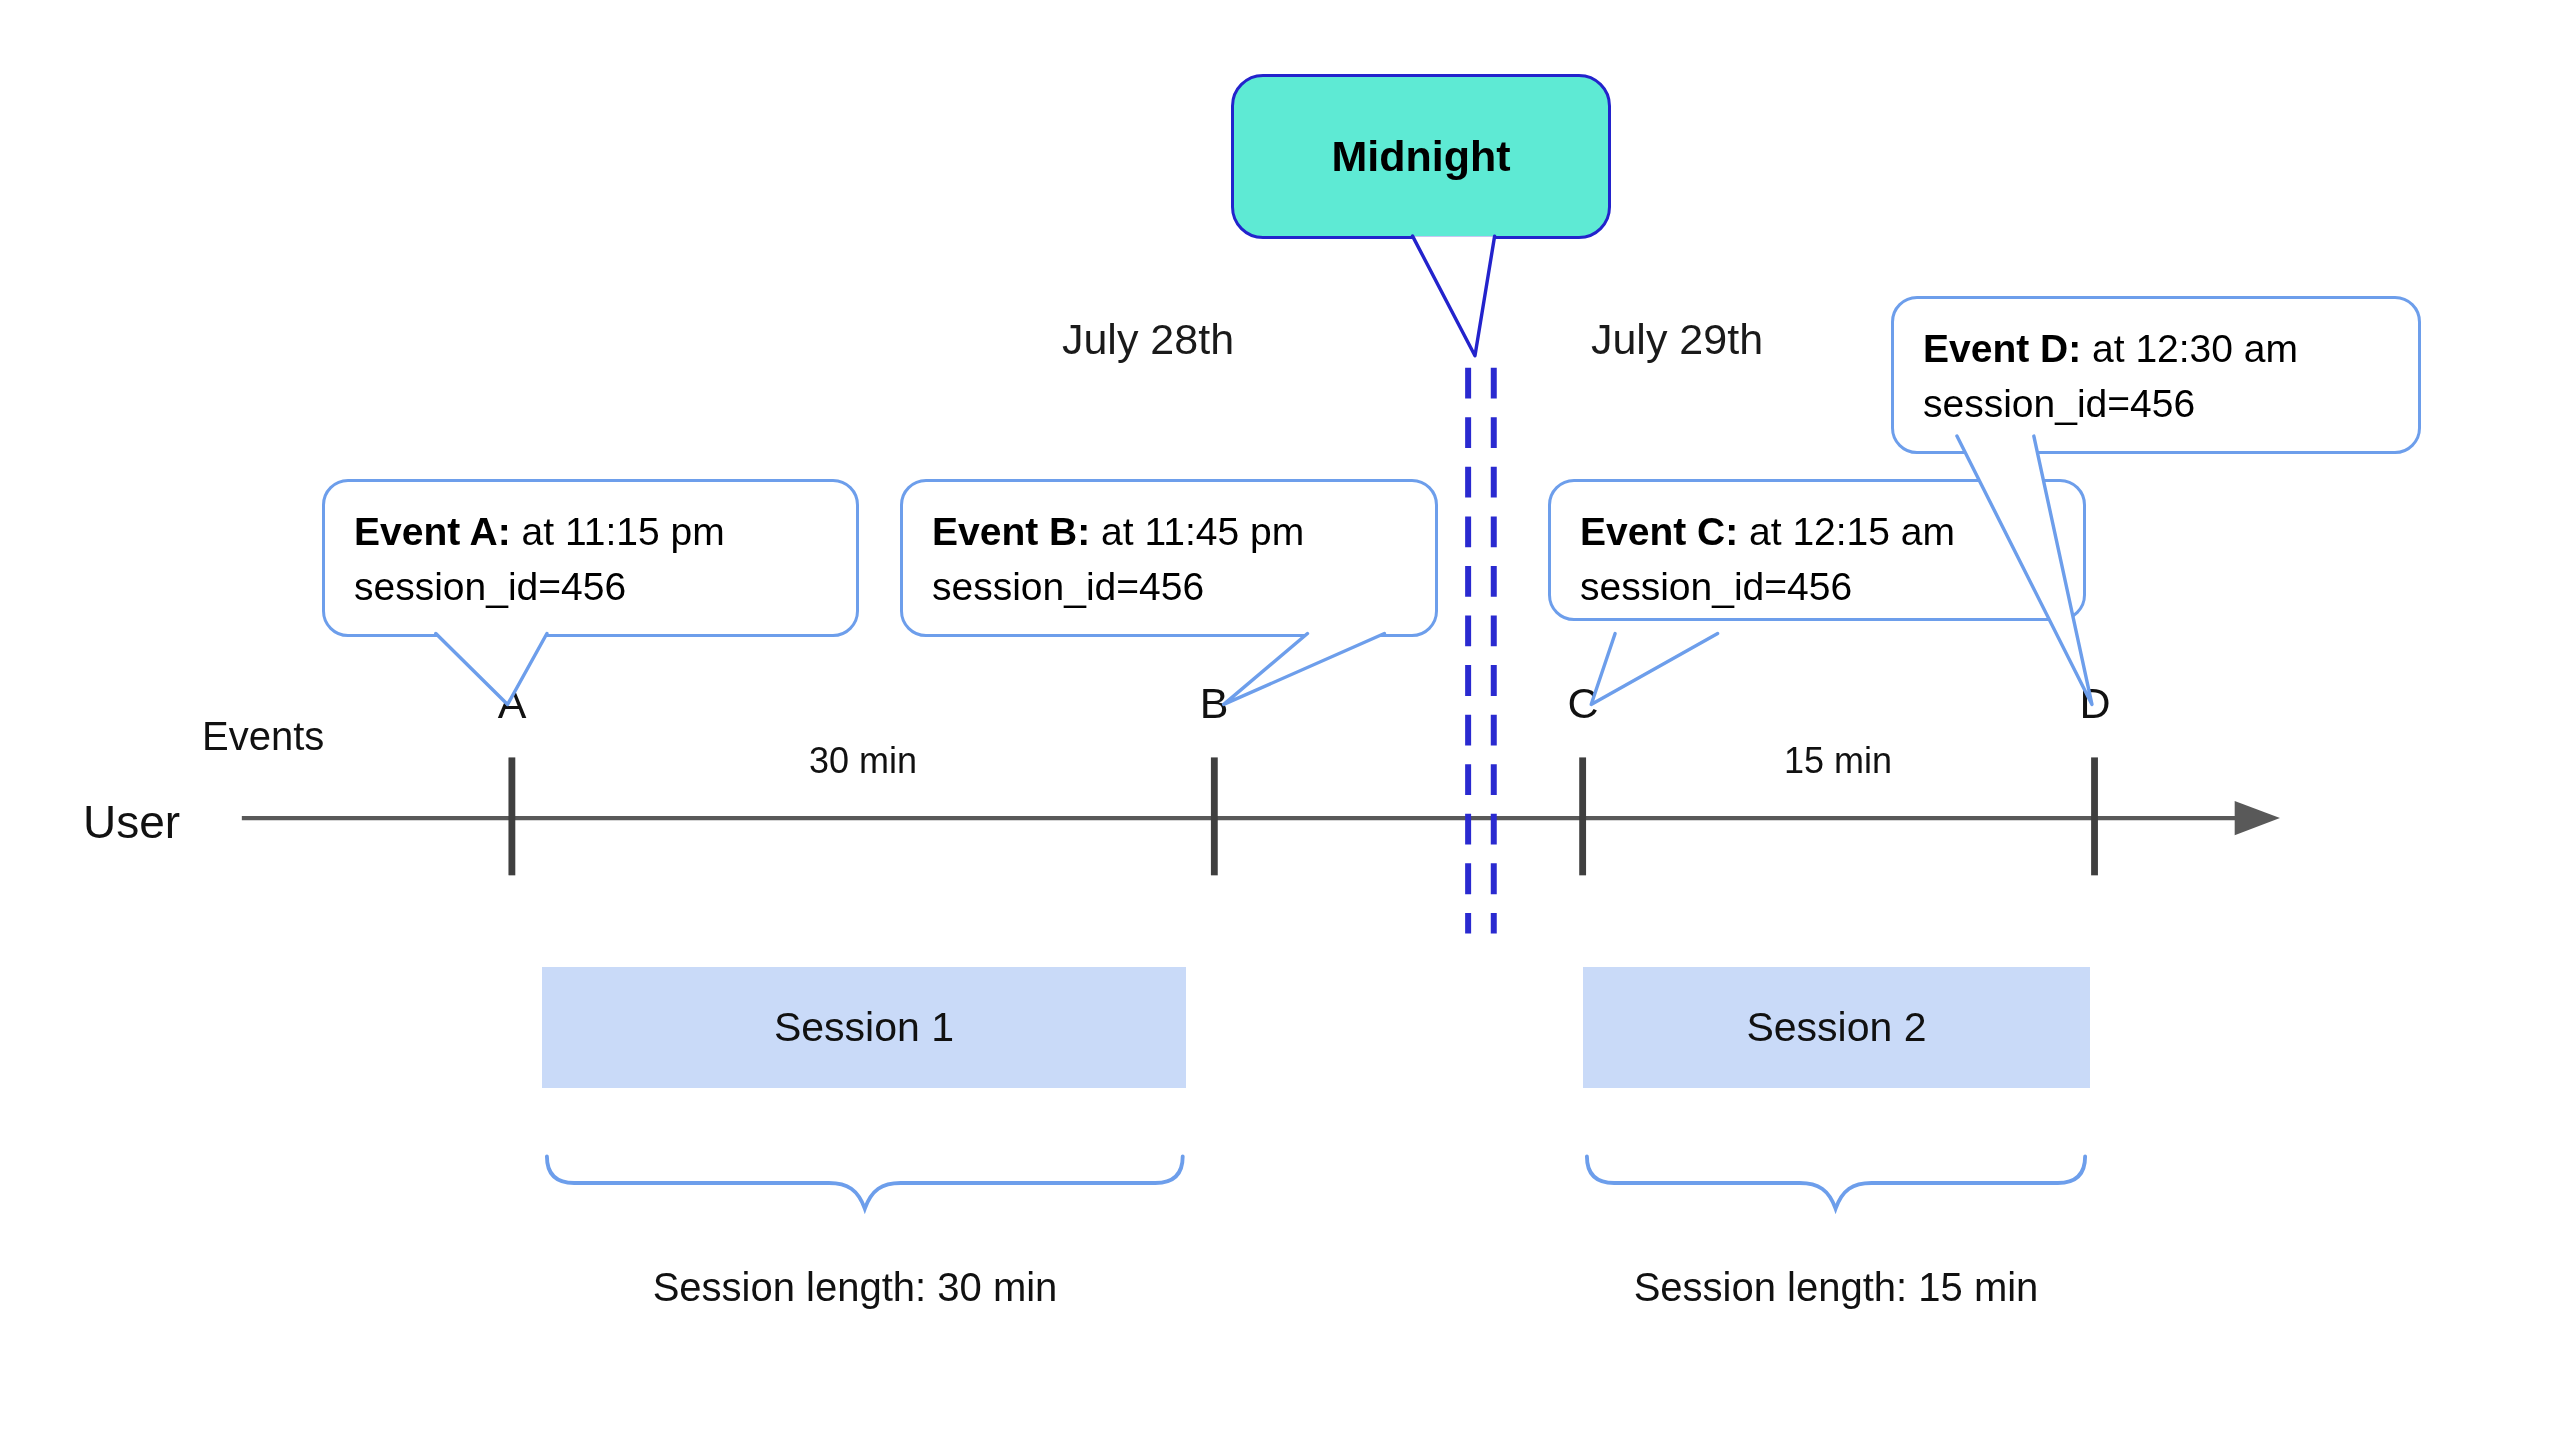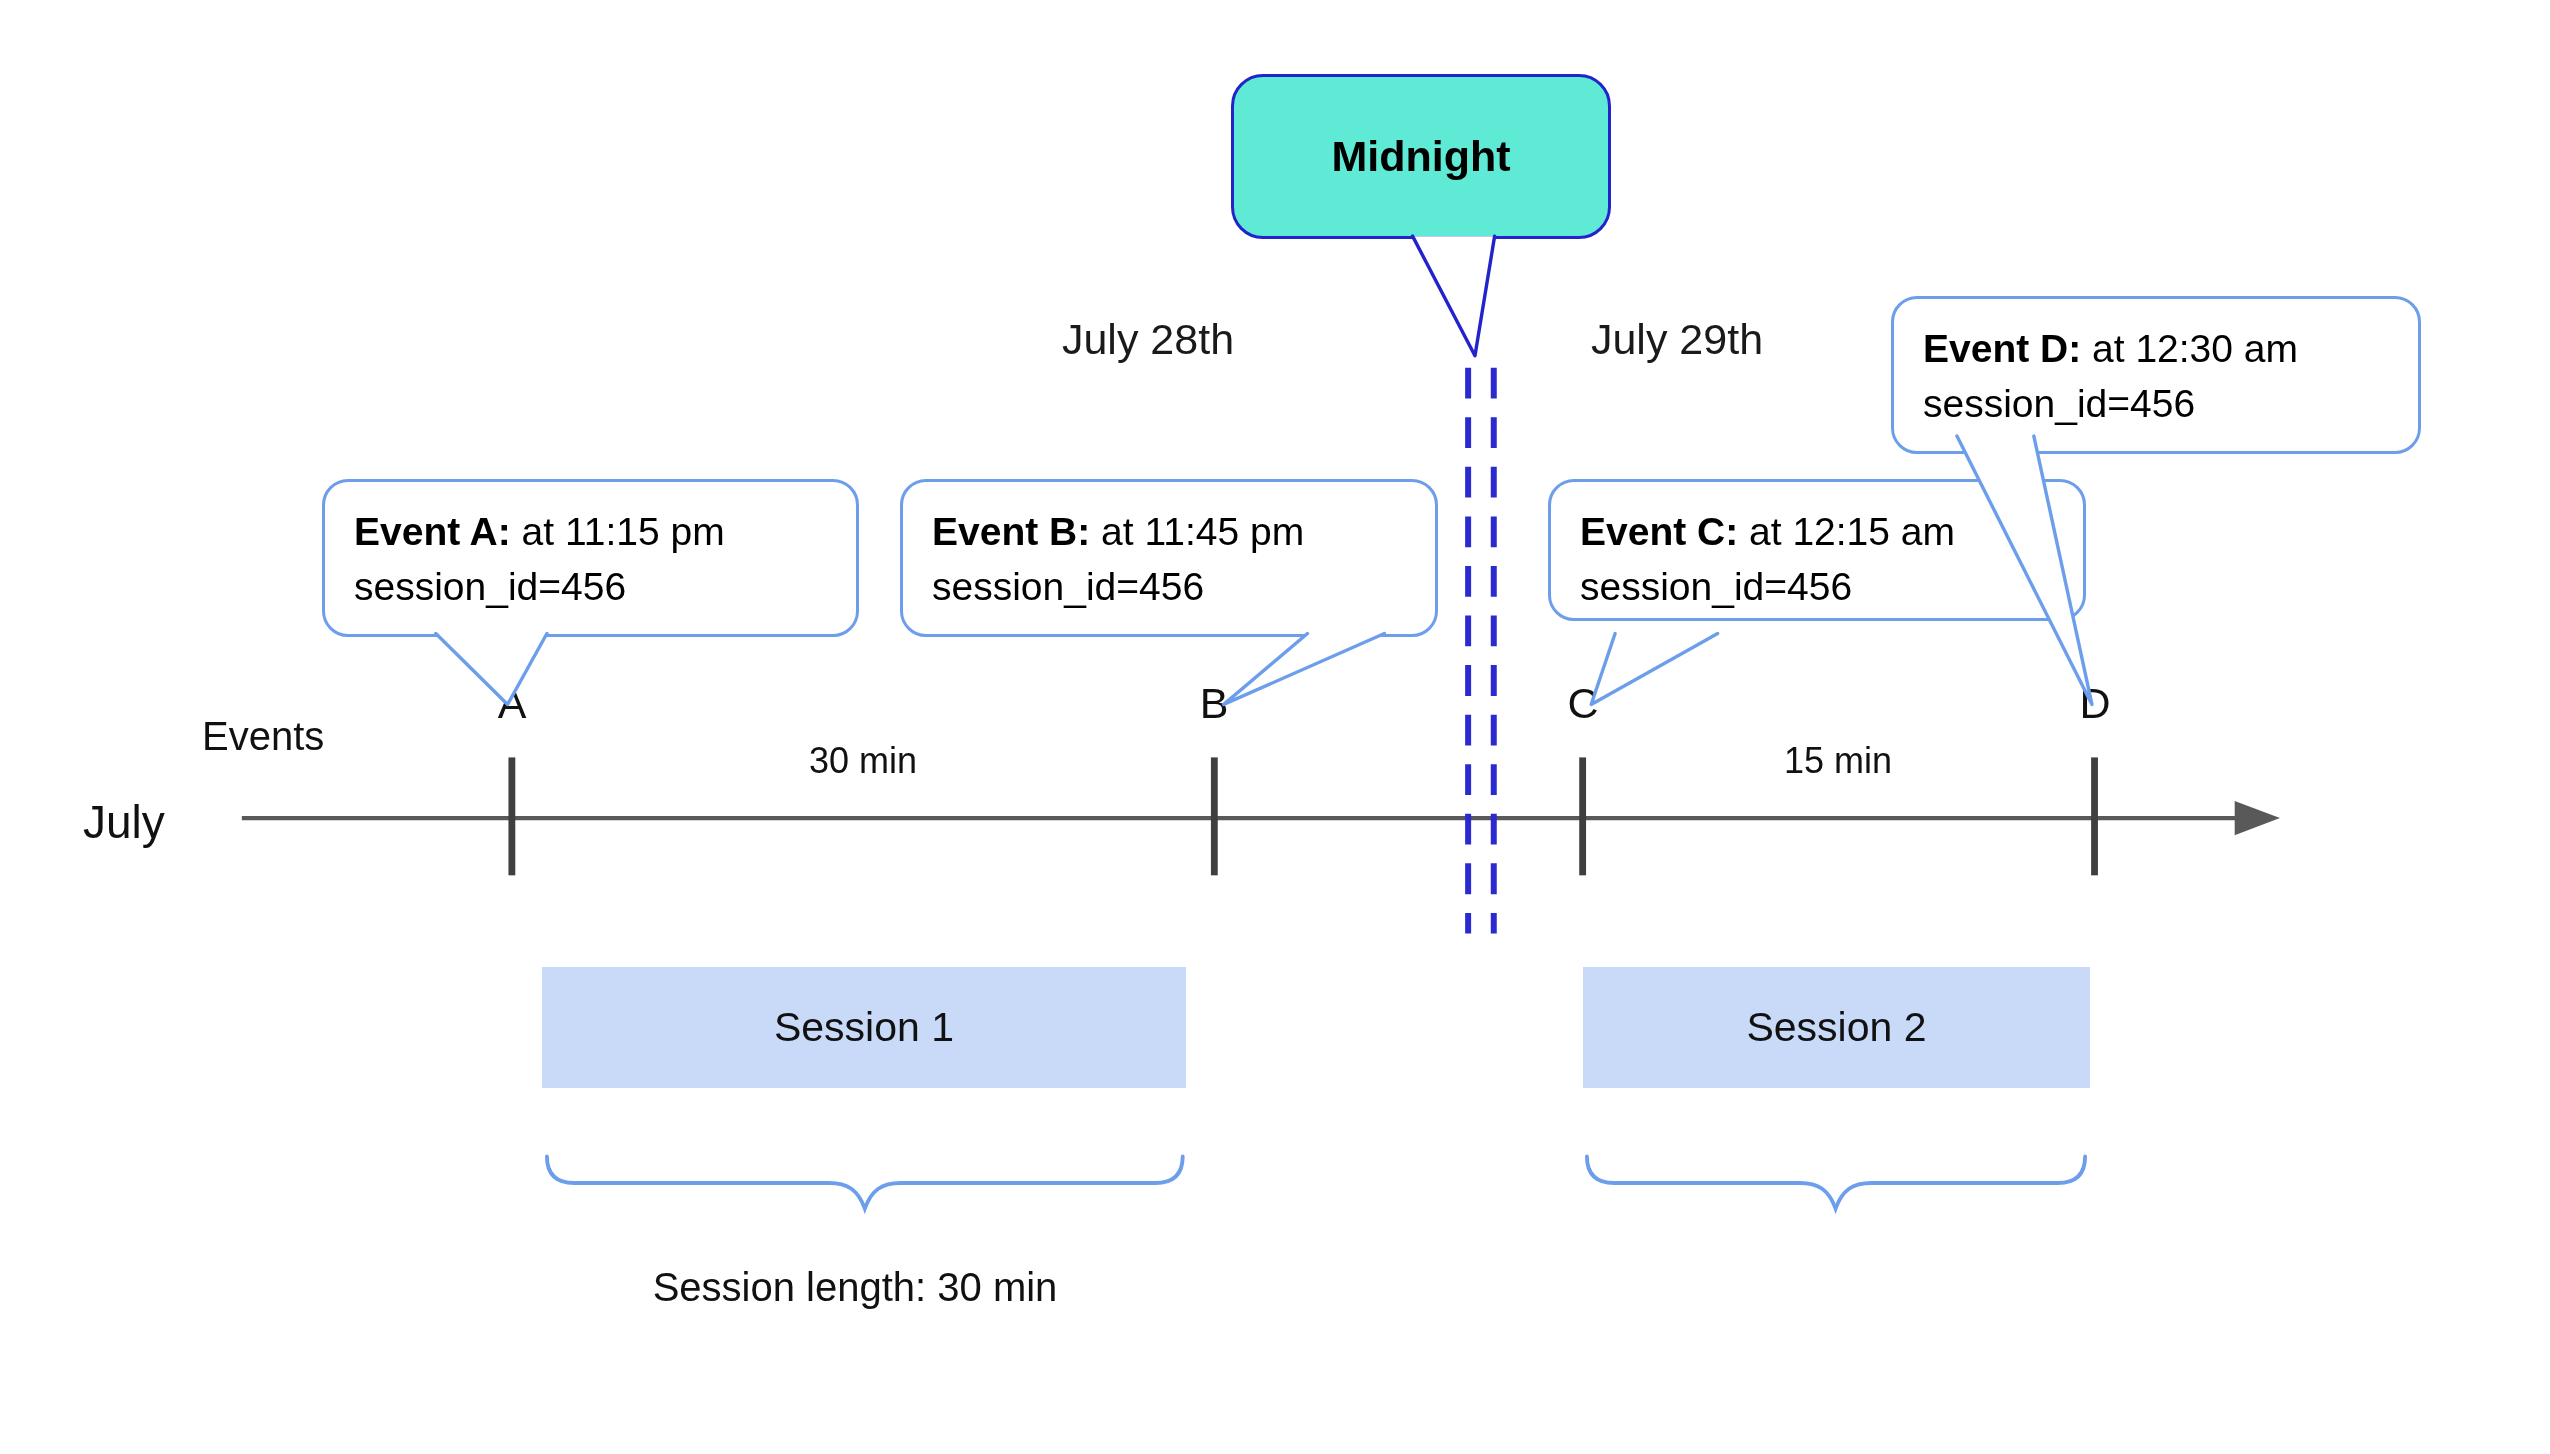--- a/index.html
+++ b/index.html
@@ -132,38 +132,39 @@
     <div><b>Event C:</b> <span>at 12:15 am</span></div>
     <div>session_id=456</div>
   </div>
 
   <div class="bubble" style="left:1891px; top:281px; width:530px; height:158px;margin-top:15px;">
     <div><b>Event D:</b> <span>at 12:30 am</span></div>
     <div>session_id=456</div>
   </div>
 
   <div class="axis-label" style="left:202px; top:714px;">Events</div>
-  <div class="user-label" style="left:83px; top:795px;">July</div>
+  <div class="user-label" style="left:83px; top:795px;">User</div>
 
   <div class="marker" style="left:512px; top:679px;">A</div>
   <div class="marker" style="left:1214px; top:679px;">B</div>
   <div class="marker" style="left:1583px; top:679px;">C</div>
   <div class="marker" style="left:2095px; top:679px;">D</div>
 
   <div class="interval-label" style="left:863px; top:740px;">30 min</div>
   <div class="interval-label" style="left:1838px; top:740px;">15 min</div>
 
   <div class="session-box" style="left:542px; top:967px; width:644px; height:121px;">
     <span>Session 1</span>
   </div>
   <div class="session-box" style="left:1583px; top:967px; width:507px; height:121px;">
     <span>Session 2</span>
   </div>
 
   <div class="length-label" style="left:855px; top:1265px;">Session length: 30 min</div>
+  <div class="length-label" style="left:1836px; top:1265px;">Session length: 15 min</div>
 
   <svg class="overlay" viewBox="0 0 2984 1702" xmlns="http://www.w3.org/2000/svg">
 
     <line x1="283" y1="957" x2="2620" y2="957" stroke="#595959" stroke-width="5"></line>
     <polygon points="2668,957 2615,937 2615,977" fill="#595959"></polygon>
 
     <line x1="599" y1="886" x2="599" y2="1024" stroke="#3f3f3f" stroke-width="8"></line>
     <line x1="1421" y1="886" x2="1421" y2="1024" stroke="#3f3f3f" stroke-width="8"></line>
     <line x1="1852" y1="886" x2="1852" y2="1024" stroke="#3f3f3f" stroke-width="8"></line>
     <line x1="2451" y1="886" x2="2451" y2="1024" stroke="#3f3f3f" stroke-width="8"></line>

